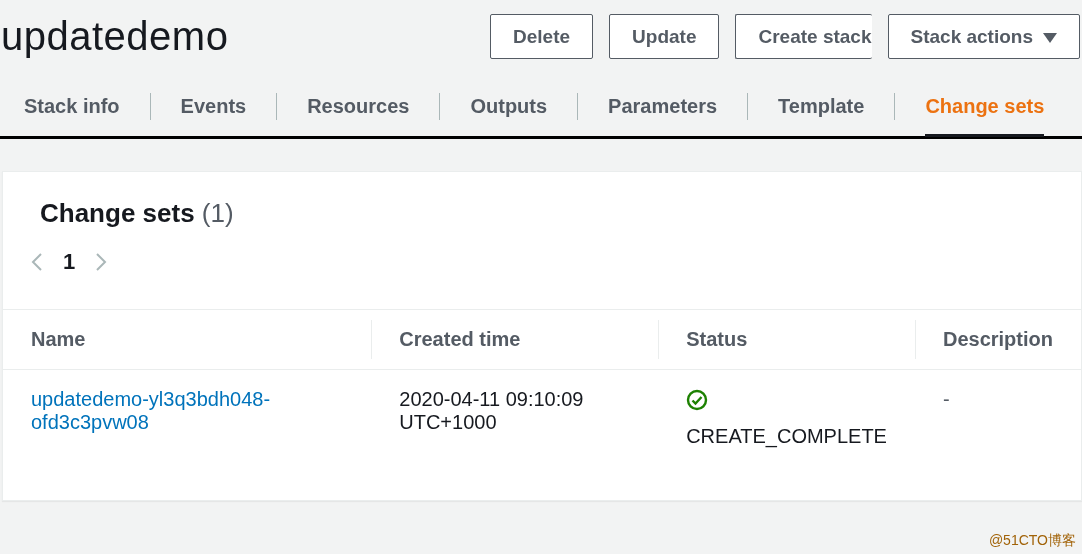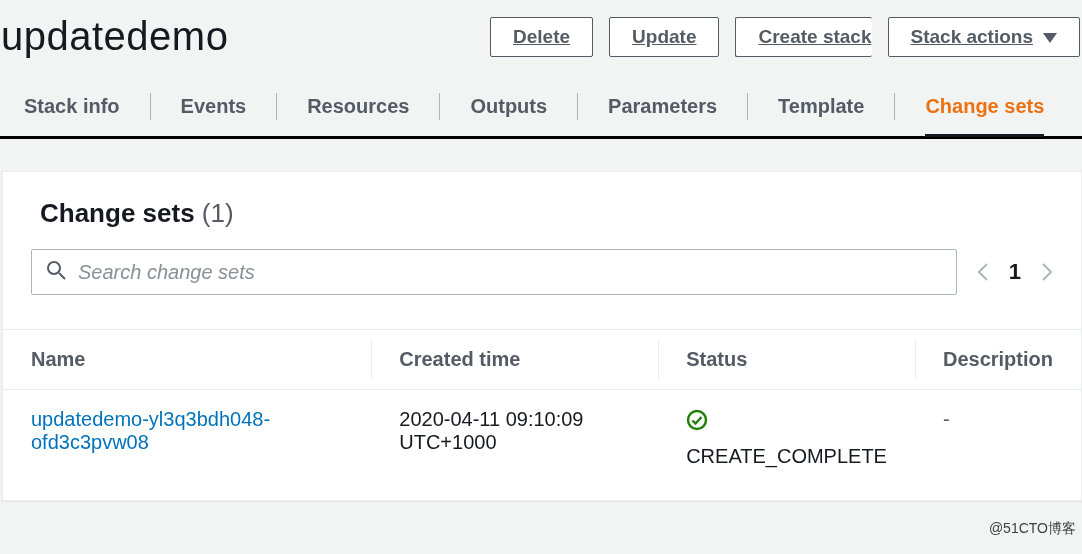--- a/index.html
+++ b/index.html
@@ -7,21 +7,20 @@
       font-family: "Amazon Ember", "Helvetica Neue", Arial, sans-serif;
       background: #f2f3f3;
       color: #16191f;
       width: 1082px;
       height: 554px;
       overflow: hidden;
       position: relative;
     }
     .header-row {
       display: flex;
-      align-items: center;
       padding: 14px 0 18px 0;
       background: #f2f3f3;
     }
     .page-title {
       font-size: 40px;
       font-weight: 400;
       flex: 1;
       padding-left: 1px;
       letter-spacing: 0.5px;
     }
@@ -35,21 +34,20 @@
       border: 1px solid #545b64;
       color: #545b64;
       font-size: 19px;
       font-weight: 700;
       padding: 8px 22px;
       cursor: pointer;
       border-radius: 2px;
       display: inline-flex;
       align-items: center;
       gap: 10px;
-      text-decoration: underline;
     }
     .caret-down {
       display: inline-block;
     }
     .tabs-row {
       display: flex;
       border-bottom: 3px solid #000000;
       padding: 0 24px;
       background: #f2f3f3;
       position: relative;
@@ -181,23 +179,23 @@
     }
     .status-icon-wrap {
       display: inline-flex;
       align-items: center;
     }
     .status-label { display:block; }
     .dash { color:#545b64; }
     .watermark {
       position: absolute;
       right: 6px;
-      bottom: 16px;
+      bottom: 4px;
       font-size: 14px;
-      color: #404040;
+      color: #a16207;
     }
     .cut { overflow: hidden; }
   </style>
 </head>
 <body>
 
 <div class="header-row">
   <h1 class="page-title">updatedemo</h1>
   <div class="action-buttons">
     <button class="btn">Delete</button>
@@ -235,29 +233,20 @@
 <div class="panel-wrap">
   <div class="panel">
     <div class="panel-title-row">
       <span class="panel-title">
         <span>Change sets</span>
         <span class="count">(1)</span>
       </span>
     </div>
 
     <div class="search-row">
-      <div class="search-box">
-        <span class="search-icon-svg">
-          <svg width="20" height="20" viewBox="0 0 20 20" fill="none" stroke="#545b64" stroke-width="2">
-            <circle cx="8" cy="8" r="6"></circle>
-            <line x1="13" y1="13" x2="19" y2="19"></line>
-          </svg>
-        </span>
-        <input type="text" placeholder="Search change sets" style="">
-      </div>
       <div class="pager">
         <span class="chev">
           <svg width="12" height="20" viewBox="0 0 12 20" fill="none" stroke="#aab7b8" stroke-width="2">
               <polyline points="10,2 2,10 10,18"></polyline>
             </svg>
         </span>
         <span class="page-num">1</span>
         <span class="chev">
           <svg width="12" height="20" viewBox="0 0 12 20" fill="none" stroke="#aab7b8" stroke-width="2">
               <polyline points="2,2 10,10 2,18"></polyline>

